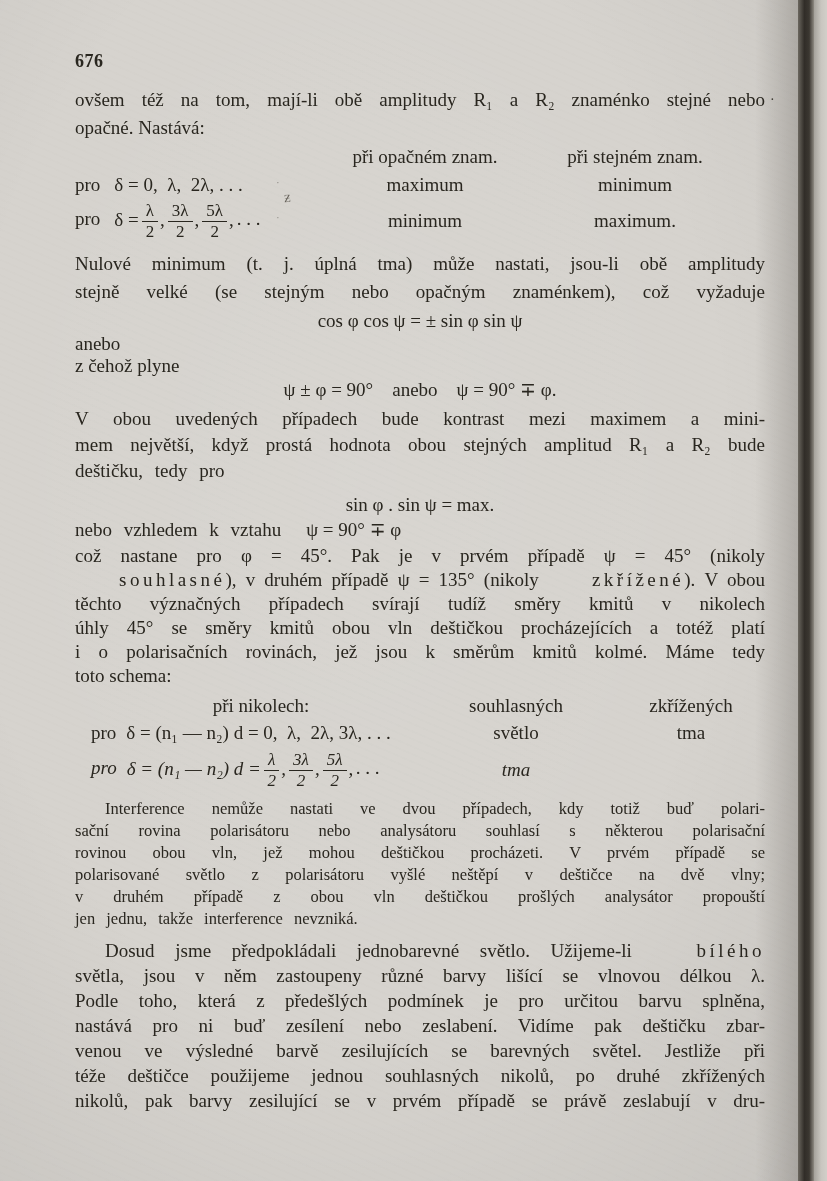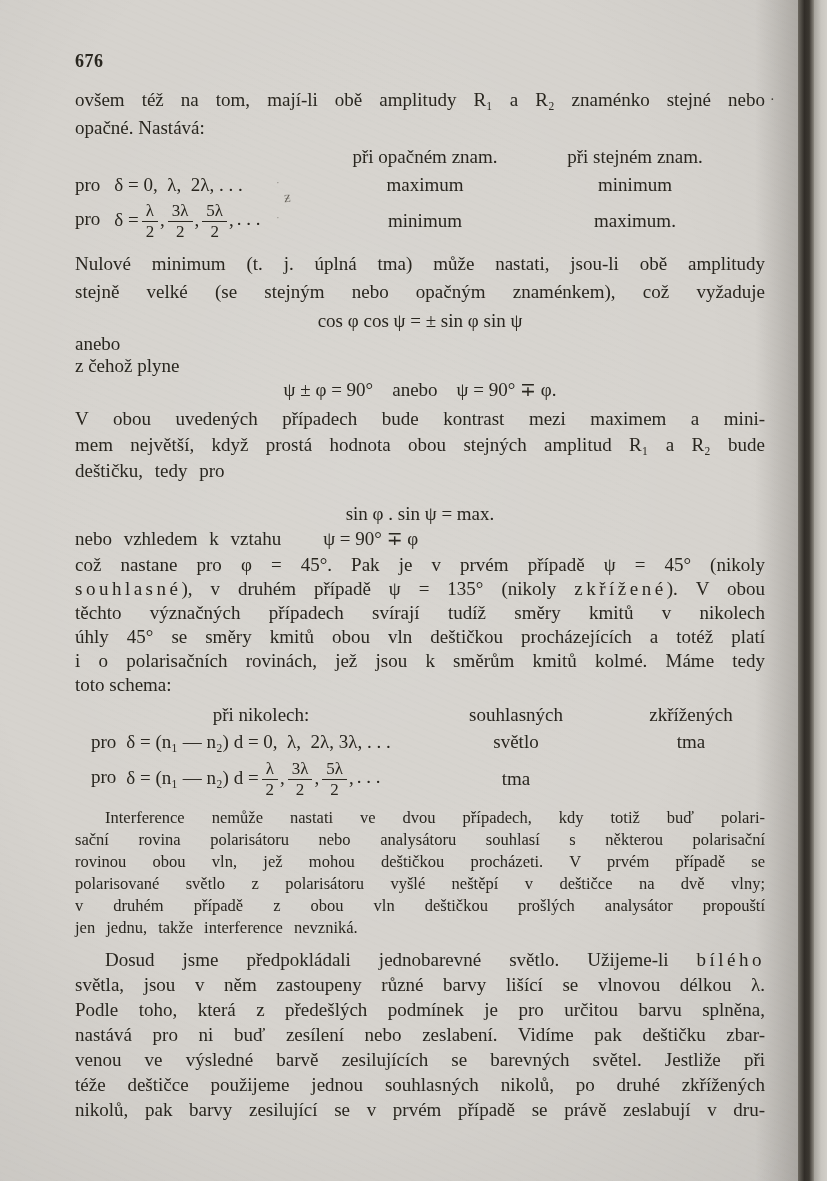--- a/index.html
+++ b/index.html
@@ -33,54 +33,54 @@
   }
   .content { position:absolute; left:75px; top:50px; width:690px; }
 
   .pgnum { font-size:18px; font-weight:bold; line-height:22px; margin-bottom:14px; letter-spacing:.5px; }
 
   .ln  { font-size:19px; line-height:28px; }
   .jl  { text-align:justify; text-align-last:justify; }
   .eq  { font-size:19px; text-align:center; white-space:pre; }
   .lft { text-align:left; }
   .ctr { text-align:center; }
-  .sp  { letter-spacing:3.5px; }
+  .sp  { letter-spacing:3.5px;margin-left:44px; }
   .wsp { word-spacing:7px; }
 
   .tbl .trow { display:grid; align-items:center; }
   .t1 { margin-top:2px; }
   .t1 .trow { grid-template-columns:250px 200px 220px; }
   .t1 .thead { height:26px; }
   .t1 .r1 { height:30px; }
   .t1 .r2 { height:42px; }
   .t2 { margin-top:6px;margin-left:16px; }
   .t2 .trow { grid-template-columns:340px 170px 180px; }
   .t2 .thead { height:24px; }
   .t2 .r1 { height:30px;font-family:Liberation Serif, serif; }
-  .t2 .r2 { height:44px; }
+  .t2 .r2 { height:44px;font-style:italic; }
   .tbl { font-size:19px; }
   .lbl { white-space:pre; }
   .pro { margin-right:14px; }
   .t2 .pro { margin-right:10px; }
 
   .frac { display:inline-block; text-align:center; vertical-align:middle; font-size:17px; line-height:1.05; margin:0 2px 0 3px; }
   .frac .num { display:block; padding:0 4px 1px; border-bottom:1px solid #29261f; }
   .frac .den { display:block; padding-top:1px; }
   .dots { margin-left:3px; }
 
   .para2 { margin-top:8px; }
   .eq1 { line-height:25px; margin-top:2px; }
   .anebo, .plyne { font-size:19px; line-height:22px; }
   .eq2 { line-height:25px; }
   .eq3 { line-height:25px; }
   .parav { margin-top:4px; }
   .parav .ln { line-height:26px; }
-  .eq4 { line-height:24px; margin-top:18px; }
+  .eq4 { line-height:24px; margin-top:9px; }
   .rel { font-size:19px; line-height:25px; }
-  .rel .releq { margin-left:42px; white-space:pre; }
+  .rel .releq { margin-left:25px; white-space:pre; }
   .eq5 { line-height:27px; }
   .para3 { margin-top:2px; }
   .para3 .ln { line-height:24px; }
   .para4 { margin-top:6px; }
   .para4 .ln { font-size:16.5px; line-height:22px; }
   .para5 { margin-top:8px; }
   .para5 .ln { line-height:25px; }
   .indent { text-indent:30px; }
 
   .stamp {

